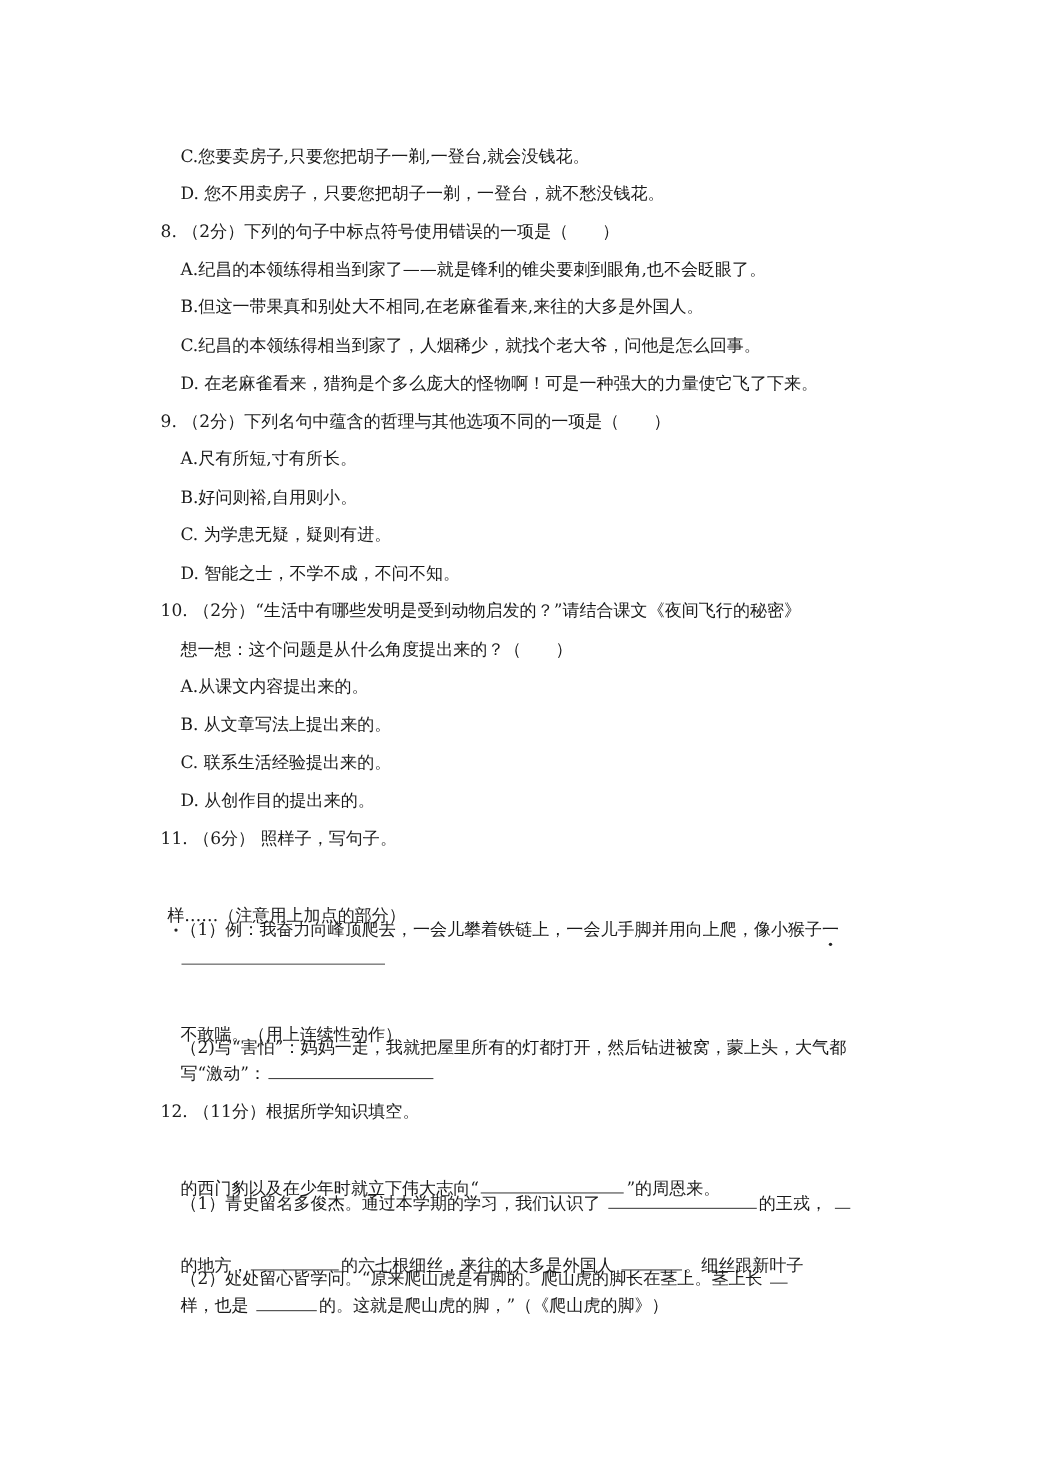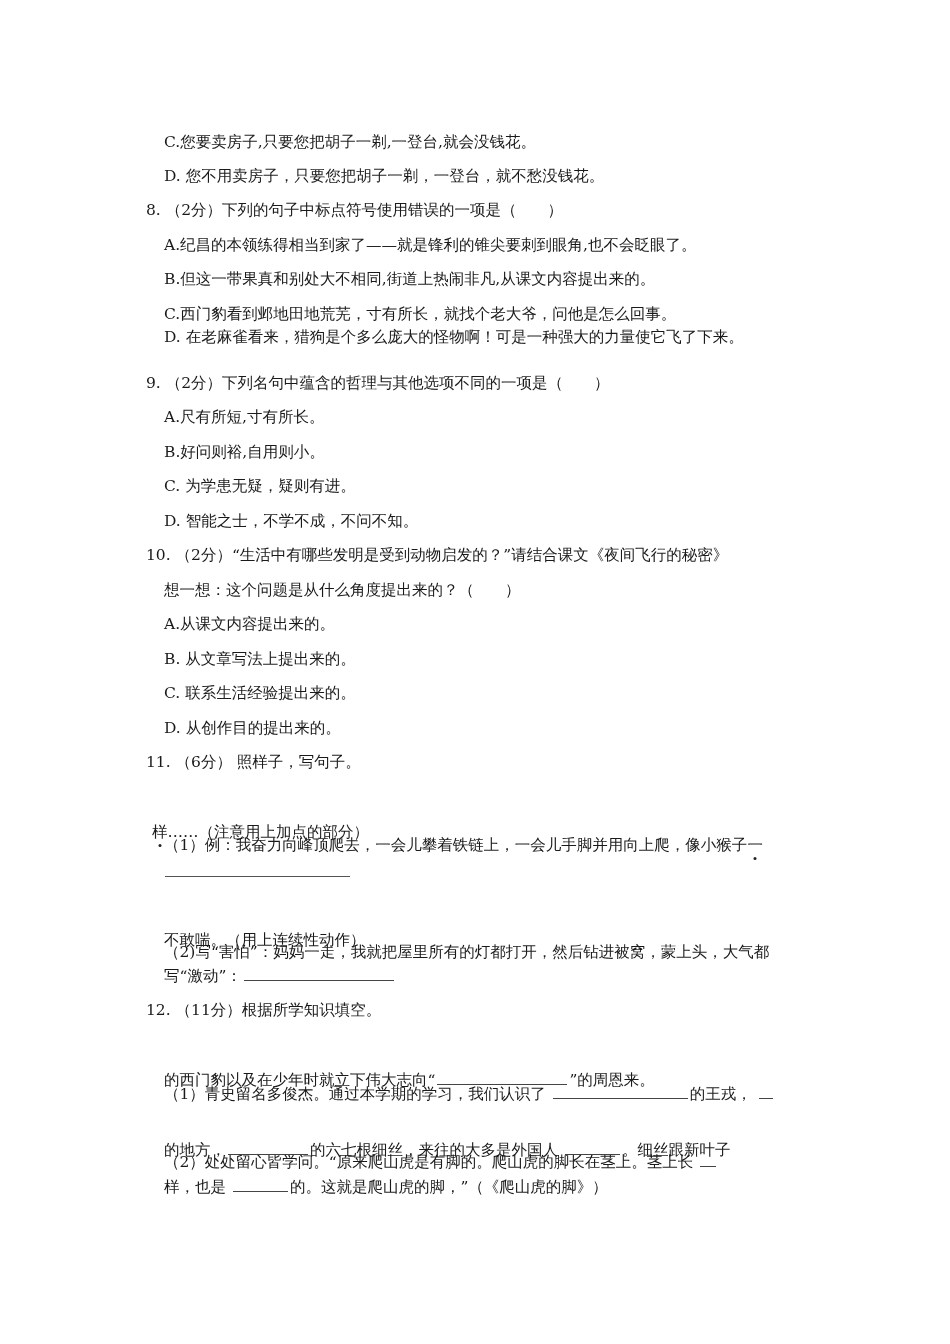--- a/index.html
+++ b/index.html
@@ -25,23 +25,23 @@
   .rule { position: absolute; border-bottom: 1.5px solid #555; }
 </style>
 </head>
 <body>
 
 <div class="line opt" style="top:131px">C.您要卖房子,只要您把胡子一剃,一登台,就会没钱花。</div>
 <div class="line opt" style="top:165px">D. 您不用卖房子，只要您把胡子一剃，一登台，就不愁没钱花。</div>
 
 <div class="line q" style="top:199px">8. （2分）下列的句子中标点符号使用错误的一项是（　　）</div>
 <div class="line opt" style="top:234px">A.纪昌的本领练得相当到家了——就是锋利的锥尖要刺到眼角,也不会眨眼了。</div>
-<div class="line opt" style="top:268px">B.但这一带果真和别处大不相同,街道上热闹非凡,从课文内容提出来的。</div>
-<div class="line opt" style="top:303px">C.西门豹看到邺地田地荒芜，寸有所长，就找个老大爷，问他是怎么回事。</div>
-<div class="line opt" style="top:326px">D. 在老麻雀看来，猎狗是个多么庞大的怪物啊！可是一种强大的力量使它飞了下来。</div>
+<div class="line opt" style="top:268px">B.但这一带果真和别处大不相同,在老麻雀看来,来往的大多是外国人。</div>
+<div class="line opt" style="top:303px">C.纪昌的本领练得相当到家了，人烟稀少，就找个老大爷，问他是怎么回事。</div>
+<div class="line opt" style="top:338px">D. 在老麻雀看来，猎狗是个多么庞大的怪物啊！可是一种强大的力量使它飞了下来。</div>
 
 <div class="line q" style="top:372px">9. （2分）下列名句中蕴含的哲理与其他选项不同的一项是（　　）</div>
 <div class="line opt" style="top:406px">A.尺有所短,寸有所长。</div>
 <div class="line opt" style="top:441px">B.好问则裕,自用则小。</div>
 <div class="line opt" style="top:475px">C. 为学患无疑，疑则有进。</div>
 <div class="line opt" style="top:510px">D. 智能之士，不学不成，不问不知。</div>
 
 <div class="line q" style="top:544px">10. （2分）“生活中有哪些发明是受到动物启发的？”请结合课文《夜间飞行的秘密》</div>
 <div class="line opt" style="top:579px">想一想：这个问题是从什么角度提出来的？（　　）</div>
 <div class="line opt" style="top:613px">A.从课文内容提出来的。</div>

